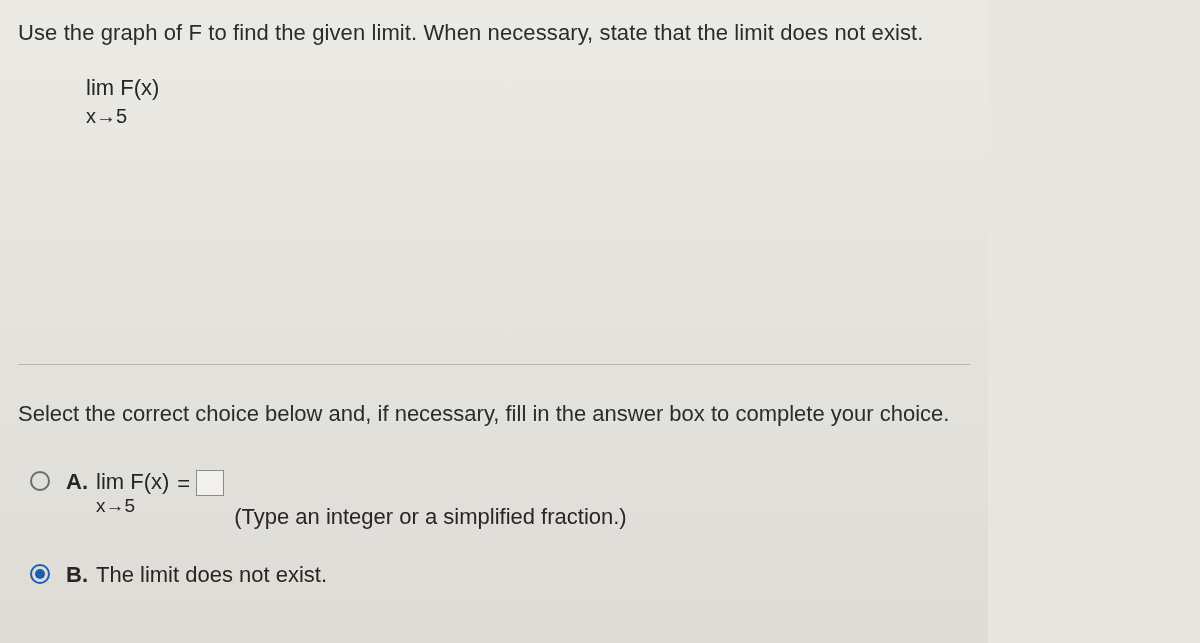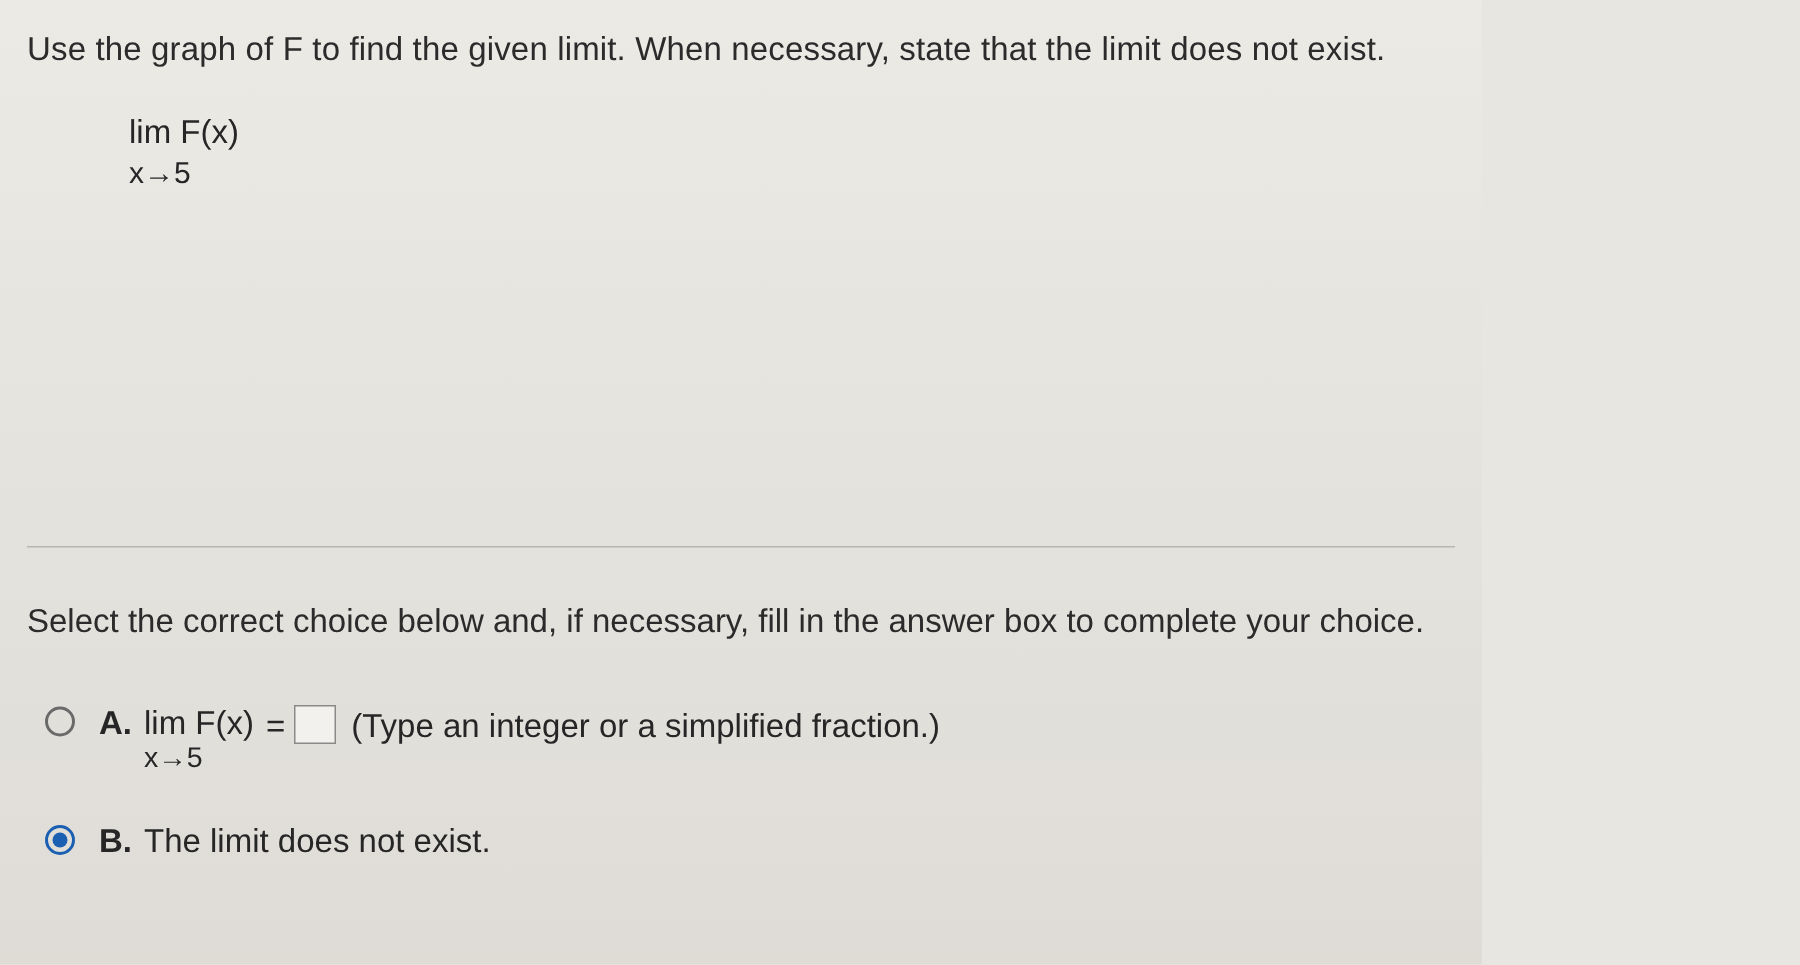--- a/index.html
+++ b/index.html
@@ -113,20 +113,21 @@
     box-sizing: border-box;
     margin-right: 10px;
     margin-top: 1px;
     font-size: 18px;
     padding: 2px 3px;
   }
   .hint-text {
     font-size: 22px;
     align-self: flex-start;
     line-height: 1.4;
+    margin-top: 33px;
   }
   .choice-b .choice-body { align-items:flex-end; }
 </style>
 </head>
 <body>
 
 <div class="page">
 
   <p class="question-text">Use the graph of F to find the given limit. When necessary, state that the limit does not exist.</p>
 

